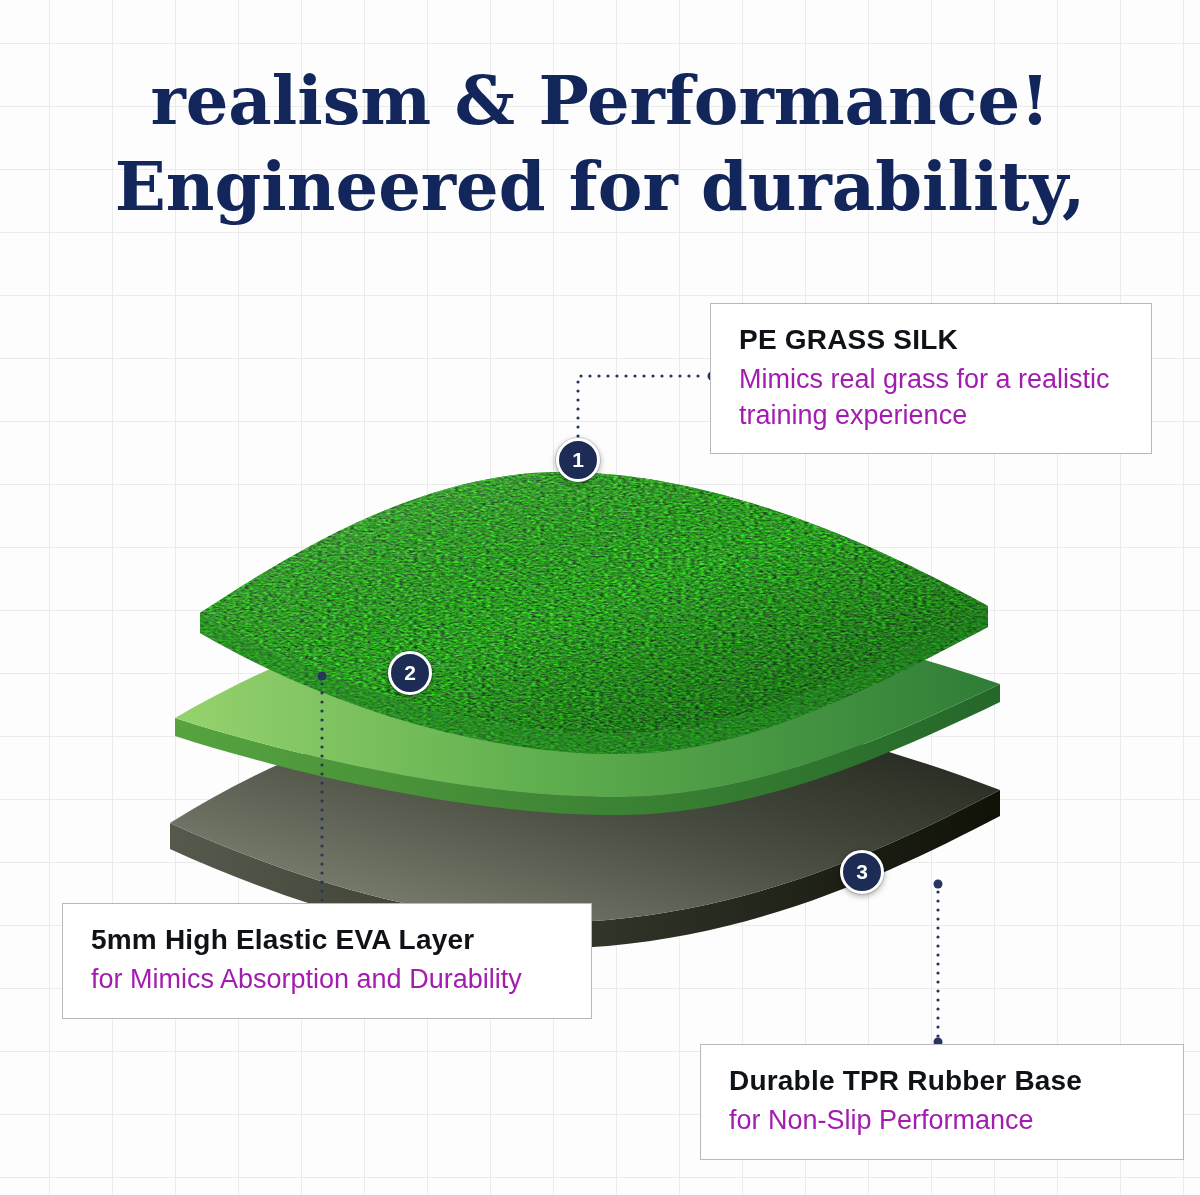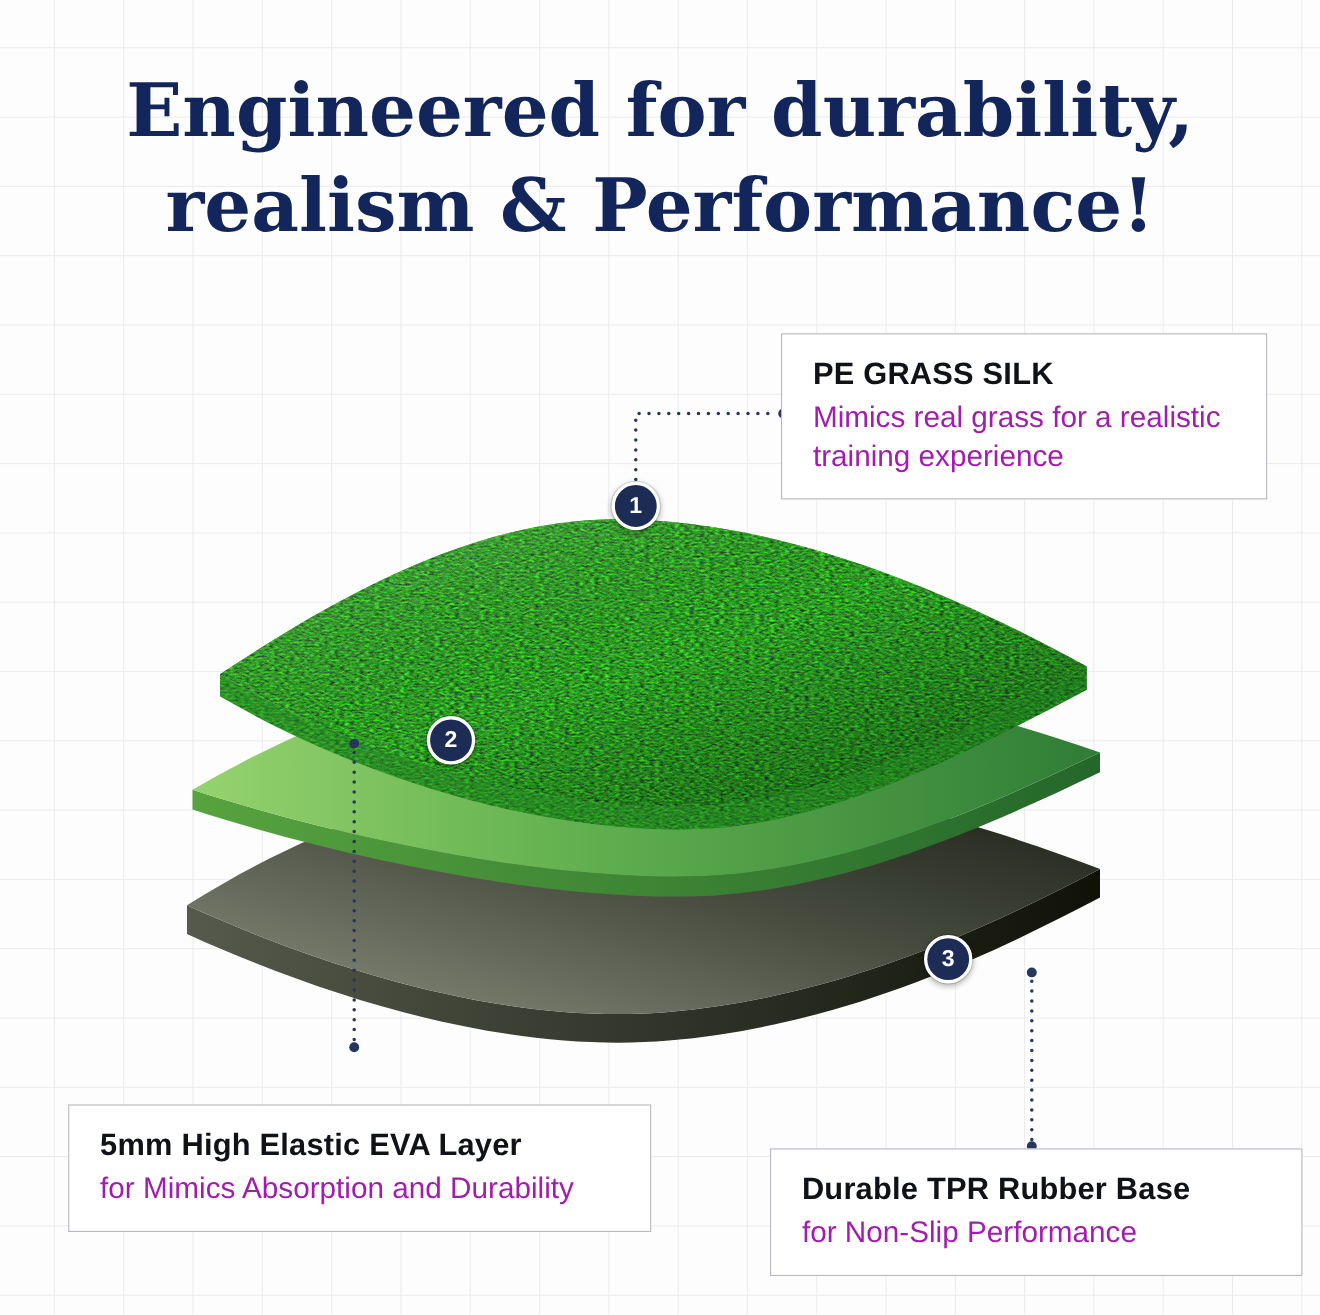--- a/index.html
+++ b/index.html
@@ -81,31 +81,31 @@
     color:#0f1217;
     margin-bottom:6px;
     letter-spacing:0.2px;
   }
   .callout .callout-desc{
     font-size:27px;
     color:#a21caf;
     line-height:1.32;
   }
   .callout-1{left:710px;top:303px;width:442px;}
-  .callout-2{left:62px;top:1004px;width:530px;}
+  .callout-2{left:62px;top:903px;width:530px;}
   .callout-3{left:700px;top:1044px;width:484px;}
 </style>
 </head>
 <body>
 
 <div class="stage">
 
   <div class="title">
+    <div>realism &amp; Performance!</div>
     <div>Engineered for durability,</div>
-    <div>realism &amp; Performance!</div>
   </div>
 
   <svg class="layers-svg" viewBox="0 0 1200 1195">
     <defs>
       <linearGradient id="grassBase" x1="0" y1="0" x2="1" y2="1">
         <stop offset="0" stop-color="#54c546"></stop>
         <stop offset="0.55" stop-color="#37a436"></stop>
         <stop offset="1" stop-color="#27892c"></stop>
       </linearGradient>
       <linearGradient id="grassEdgeGrad" x1="0" y1="0" x2="1" y2="0">

